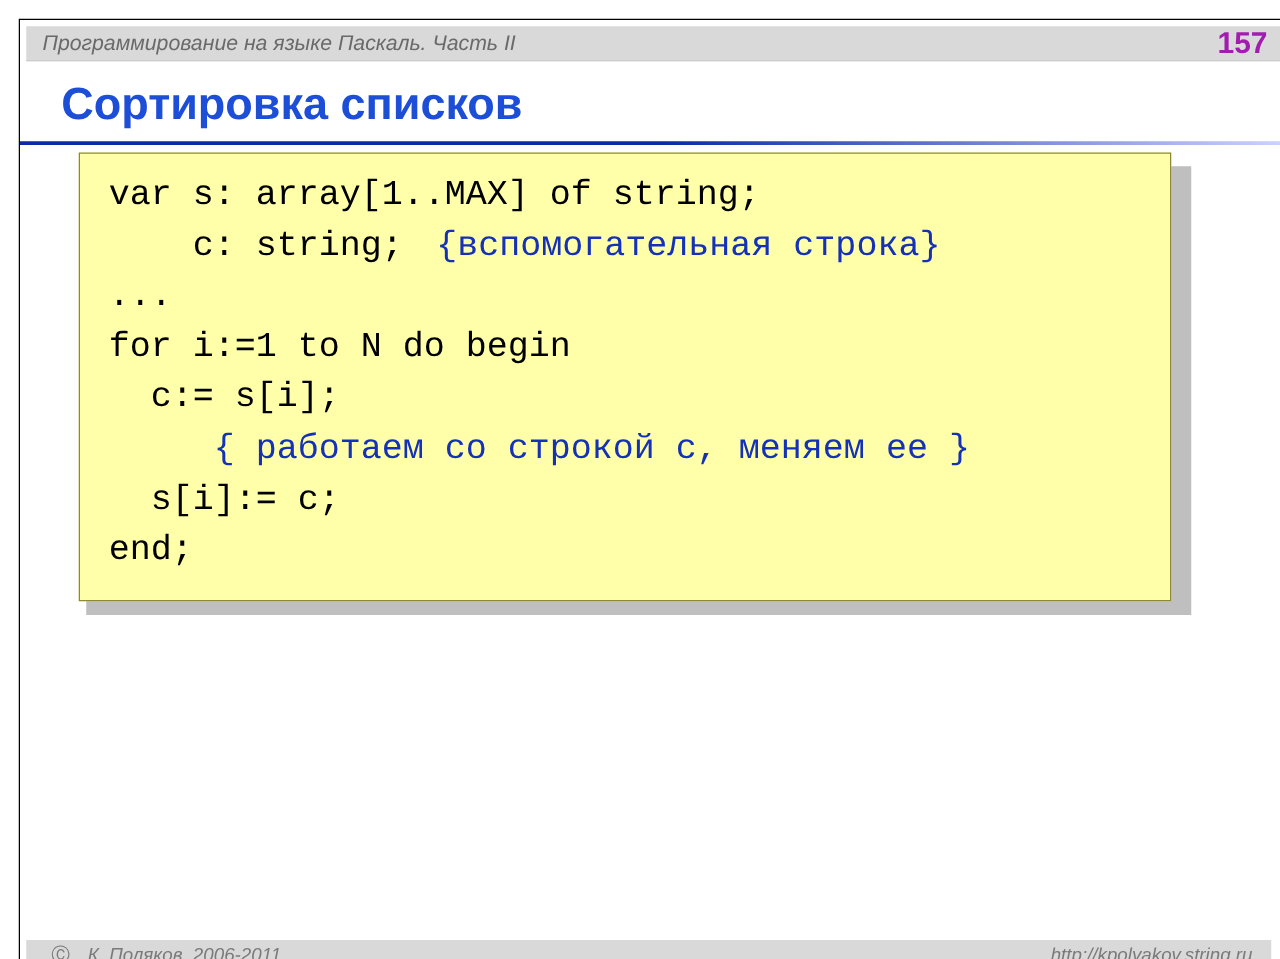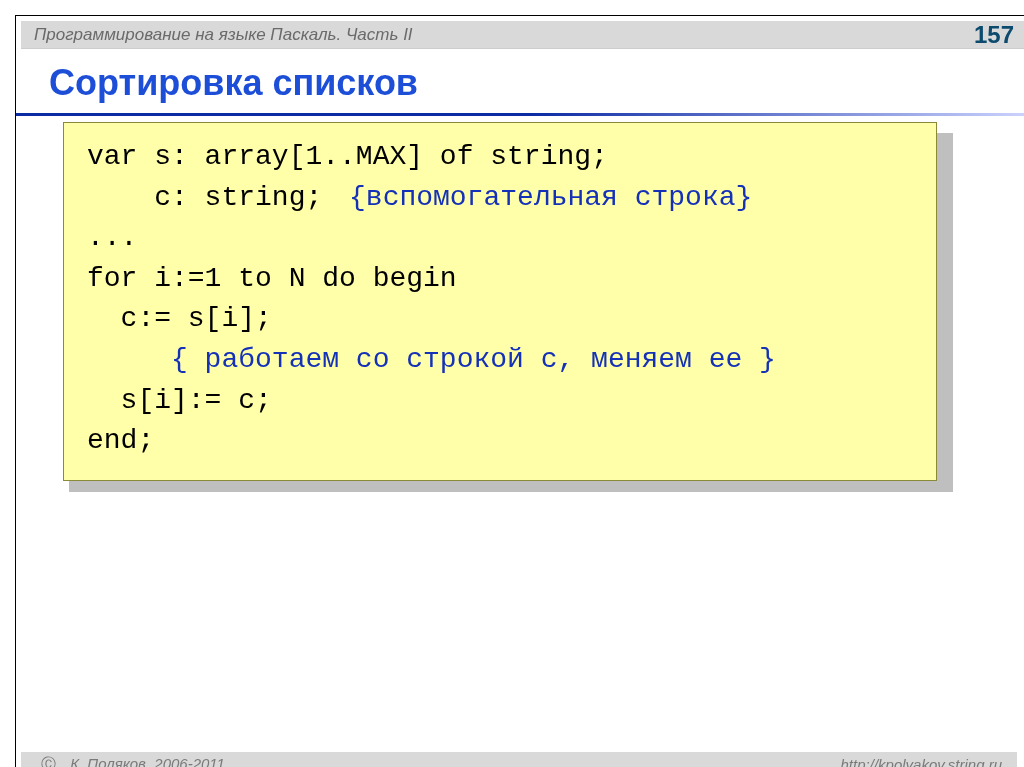--- a/index.html
+++ b/index.html
@@ -12,21 +12,21 @@
     background: #d9d9d9;
     display: flex; justify-content: space-between; align-items: center;
     padding: 2px 14px 2px 8px;
     height: 28px;
     border-bottom: 1px solid #ccc;
   }
   .topbar .course {
     font-style: italic; color: #6a6a6a; font-size: 17px;
   }
   .topbar .page {
-    font-weight: bold; color: #0c4a6e; font-size: 24px;
+    font-weight: bold; color: #a21caf; font-size: 24px;
   }
   .title {
     font-weight: bold; font-size: 36px; color: #1d4ed8;
     padding: 8px 8px 4px 28px;
   }
   .title-rule {
     height: 3px;
     margin: 0 0 6px 0;
     background: linear-gradient(to right, #0b2aa3 0%, #0b2aa3 50%, #d0d6ff 100%);
   }

